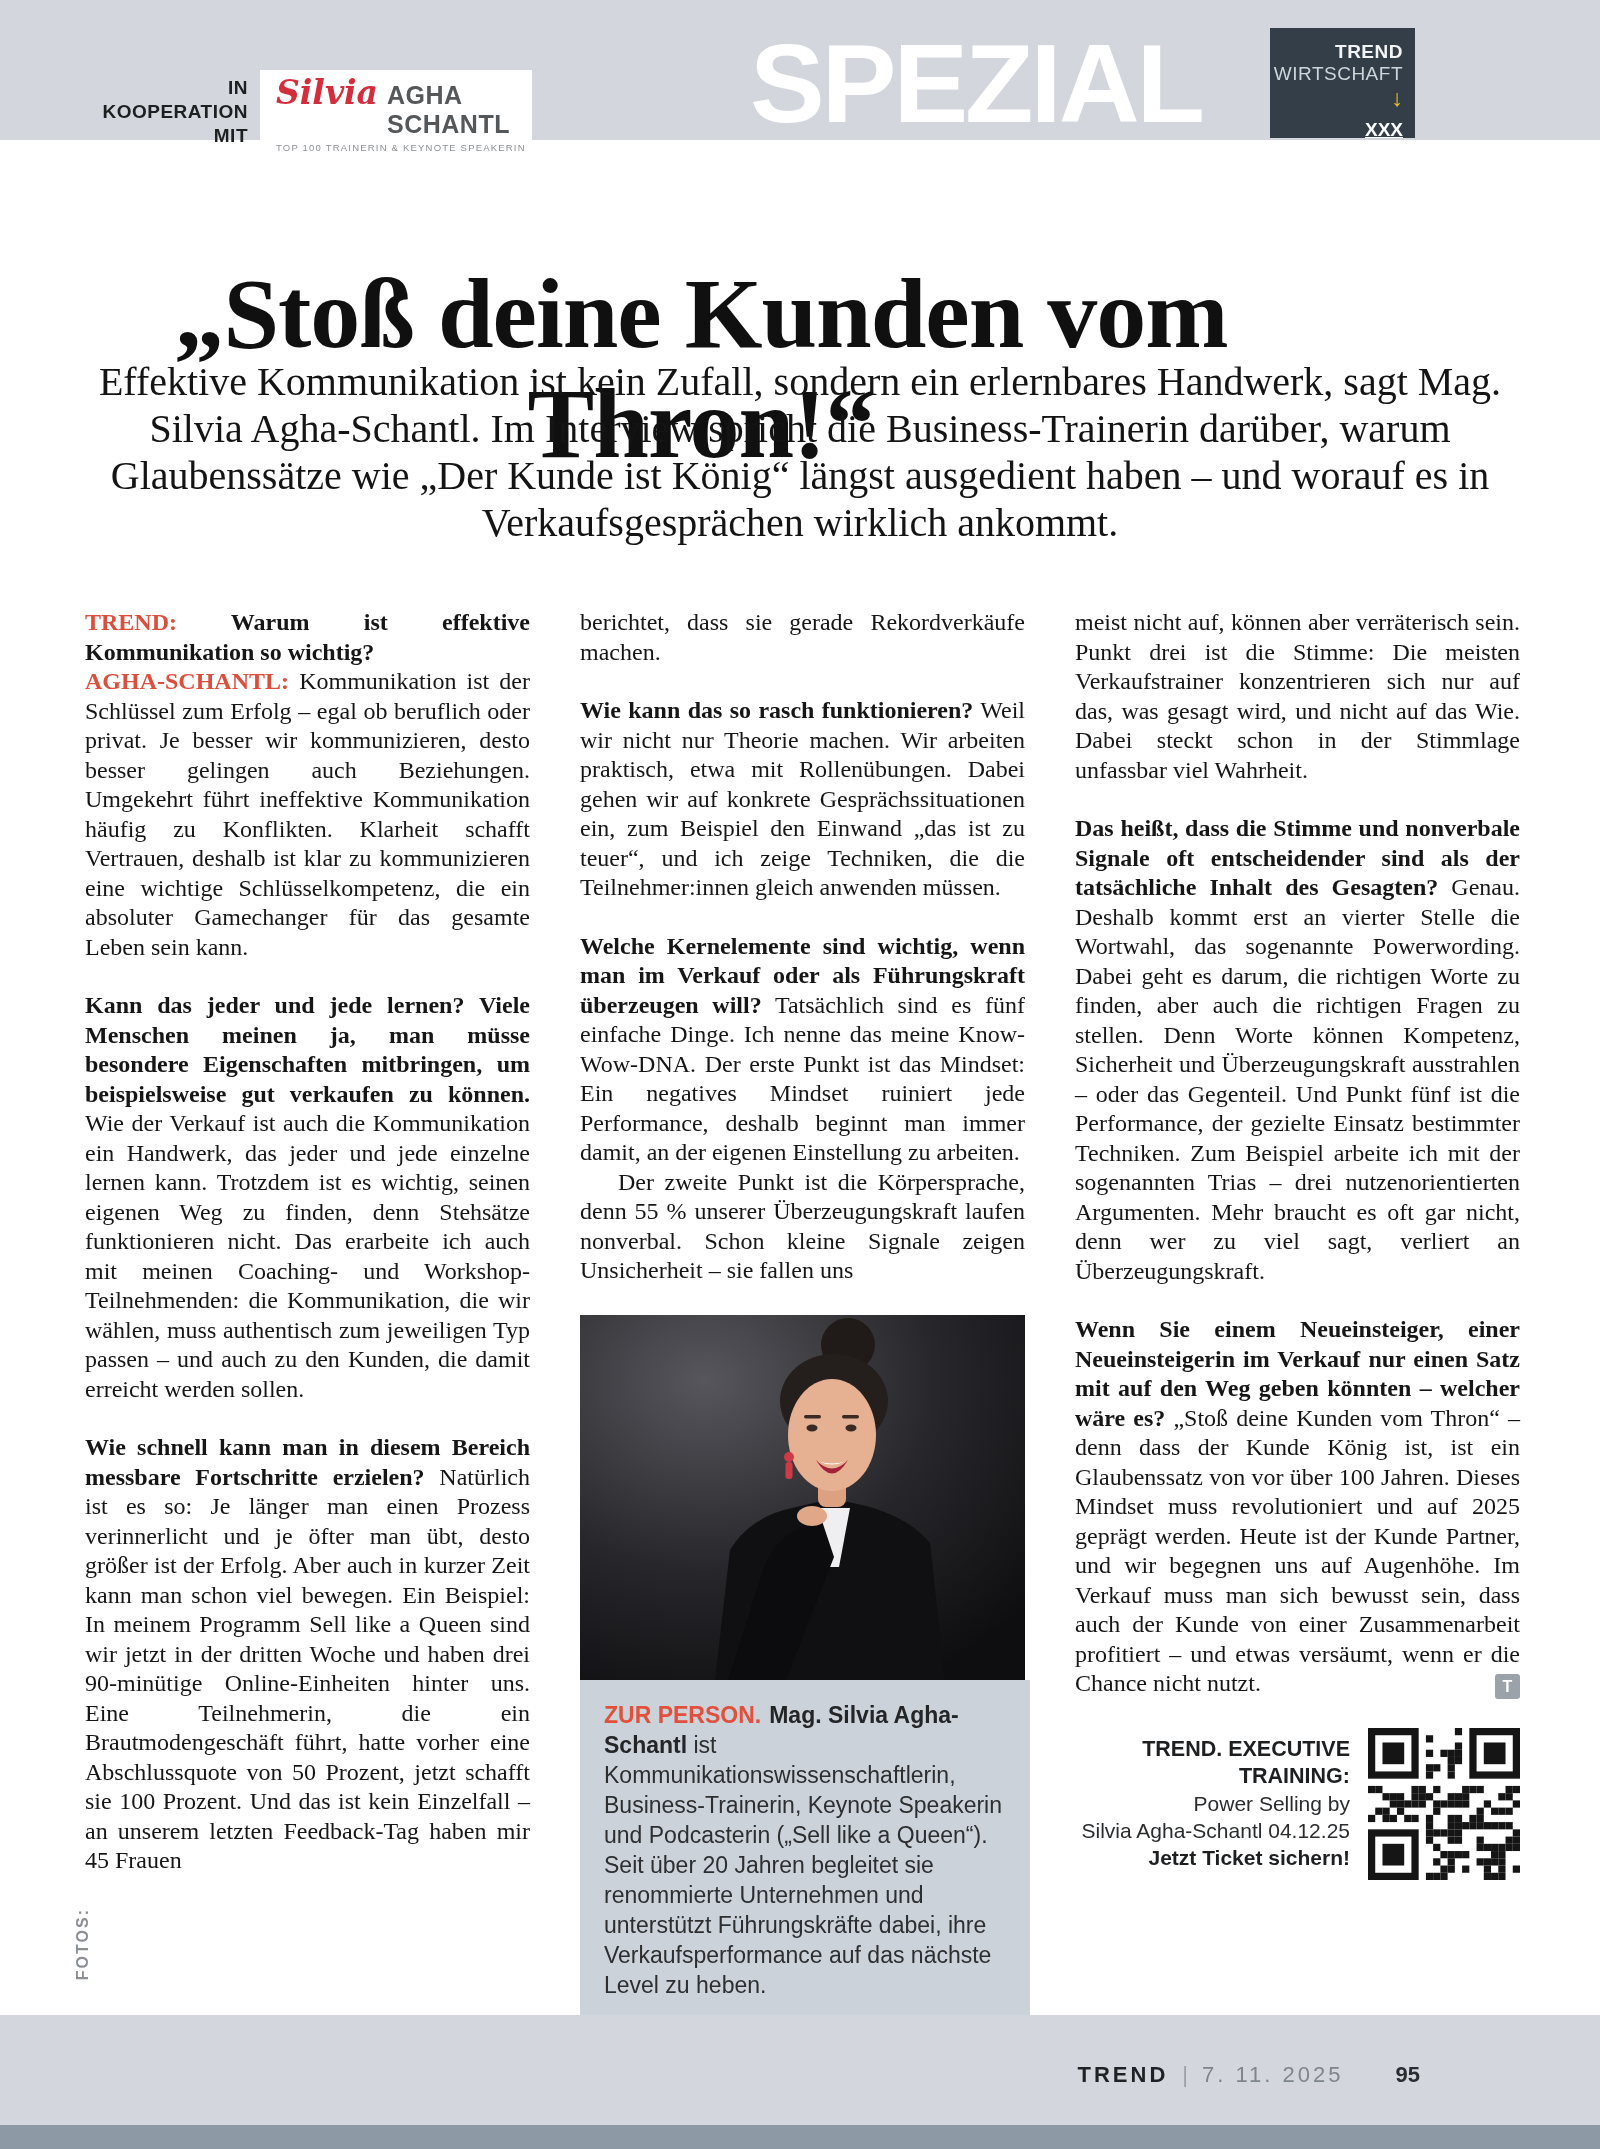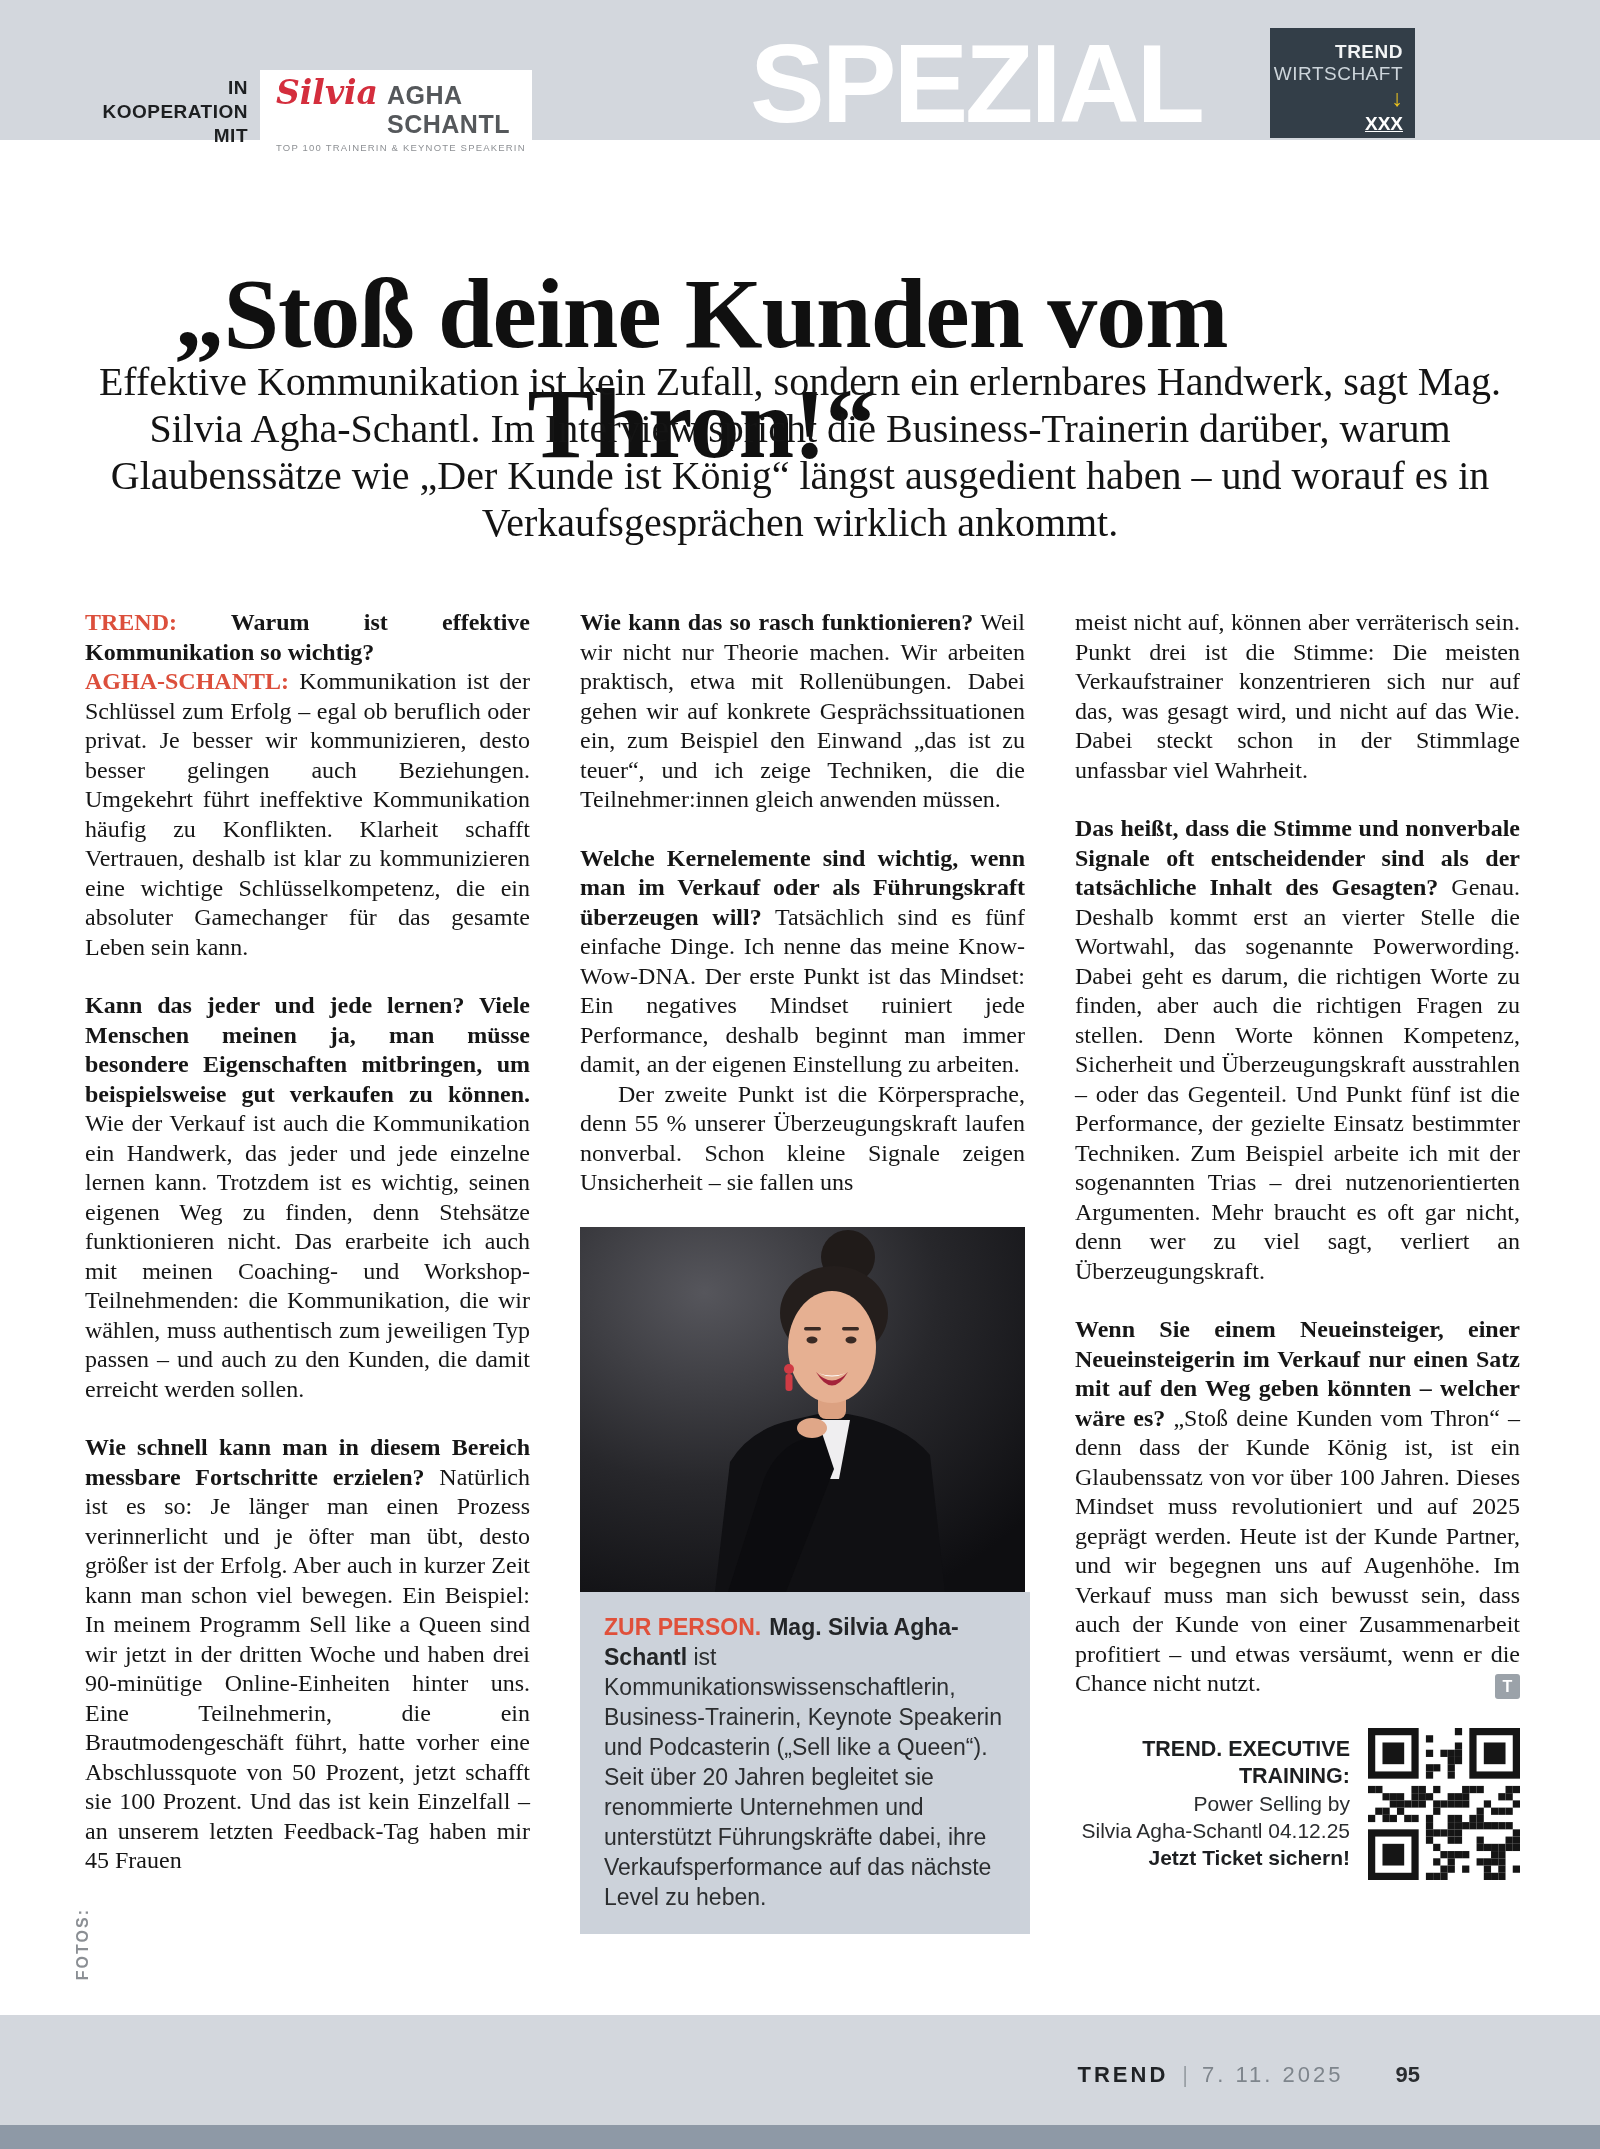--- a/index.html
+++ b/index.html
@@ -20,21 +20,21 @@
   .logo-tag{font-family:"Liberation Sans",sans-serif;color:#8d9094;font-size:9.5px;
             letter-spacing:1.2px;margin-top:3px;white-space:nowrap;}
   .spezial{position:absolute;left:750px;top:32px;font-family:"Liberation Sans",sans-serif;
            font-weight:700;font-size:112px;line-height:104px;color:#ffffff;letter-spacing:-3px;}
   .corner{position:absolute;left:1270px;top:28px;width:145px;height:110px;background:#333e48;
           box-sizing:border-box;padding:13px 12px 0 0;text-align:right;
           font-family:"Liberation Sans",sans-serif;}
   .corner .l1{font-size:19px;font-weight:700;letter-spacing:.5px;line-height:22px;color:#f2f4f5;}
   .corner .l2{font-size:19px;font-weight:400;letter-spacing:.5px;line-height:22px;color:#cdd5db;}
   .corner .arrow{color:#eec31e;font-size:23px;line-height:27px;font-weight:700;}
-  .corner .l3{font-size:19px;font-weight:700;color:#ffffff;line-height:24px;margin-top:0;text-decoration:underline;}
+  .corner .l3{font-size:19px;font-weight:700;color:#ffffff;line-height:24px;margin-top:6px;text-decoration:underline;}
   
   .headline{position:absolute;left:0;top:192px;width:1402px;text-align:center;
             font-size:100px;line-height:110px;font-weight:700;color:#101010;letter-spacing:-1px;}
   .subhead{position:absolute;left:80px;top:358px;width:1440px;text-align:center;
            font-size:40px;line-height:47px;color:#141414;}
   
   .columns{position:absolute;left:85px;top:600px;width:1435px;display:flex;gap:50px;}
   .col{width:445px;flex:0 0 445px;}
   .para{margin:8px 0 29px 0;font-size:24px;line-height:29.5px;text-align:justify;color:#161616;}
   .para .red{color:#dc4f3c;font-weight:700;}
@@ -108,20 +108,21 @@
     <div class="col">
         <div>
           <p class="para"><span class="red">TREND:</span><span class="bold"> Warum ist effektive Kommunikation so wichtig?</span><br><span class="red">AGHA-SCHANTL:</span><span> Kommunikation ist der Schlüssel zum Erfolg – egal ob beruflich oder privat. Je besser wir kommunizieren, desto besser gelingen auch Beziehungen. Umgekehrt führt ineffektive Kommunikation häufig zu Konflikten. Klarheit schafft Vertrauen, deshalb ist klar zu kommunizieren eine wichtige Schlüsselkompetenz, die ein absoluter Gamechanger für das gesamte Leben sein kann.</span></p>
           <p class="para"><span class="bold">Kann das jeder und jede lernen? Viele Menschen meinen ja, man müsse besondere Eigenschaften mitbringen, um beispielsweise gut verkaufen zu können.</span><span> Wie der Verkauf ist auch die Kommunikation ein Handwerk, das jeder und jede einzelne lernen kann. Trotzdem ist es wichtig, seinen eigenen Weg zu finden, denn Stehsätze funktionieren nicht. Das erarbeite ich auch mit meinen Coaching- und Workshop-Teilnehmenden: die Kommunikation, die wir wählen, muss authentisch zum jeweiligen Typ passen – und auch zu den Kunden, die damit erreicht werden sollen.</span></p>
           <p class="para"><span class="bold">Wie schnell kann man in diesem Bereich messbare Fortschritte erzielen?</span><span> Natürlich ist es so: Je länger man einen Prozess verinnerlicht und je öfter man übt, desto größer ist der Erfolg. Aber auch in kurzer Zeit kann man schon viel bewegen. Ein Beispiel: In meinem Programm Sell like a Queen sind wir jetzt in der dritten Woche und haben drei 90-minütige Online-Einheiten hinter uns. Eine Teilnehmerin, die ein Brautmodengeschäft führt, hatte vorher eine Abschlussquote von 50 Prozent, jetzt schafft sie 100 Prozent. Und das ist kein Einzelfall – an unserem letzten Feedback-Tag haben mir 45 Frauen</span></p>
         </div>
       </div>
 
     <div class="col">
       <div>
+          <p class="para"><span>berichtet, dass sie gerade Rekordverkäufe machen.</span></p>
           <p class="para"><span class="bold">Wie kann das so rasch funktionieren?</span><span> Weil wir nicht nur Theorie machen. Wir arbeiten praktisch, etwa mit Rollenübungen. Dabei gehen wir auf konkrete Gesprächssituationen ein, zum Beispiel den Einwand „das ist zu teuer“, und ich zeige Techniken, die die Teilnehmer:innen gleich anwenden müssen.</span></p>
           <p class="para"><span class="bold">Welche Kernelemente sind wichtig, wenn man im Verkauf oder als Führungskraft überzeugen will?</span><span> Tatsächlich sind es fünf einfache Dinge. Ich nenne das meine Know-Wow-DNA. Der erste Punkt ist das Mindset: Ein negatives Mindset ruiniert jede Performance, deshalb beginnt man immer damit, an der eigenen Einstellung zu arbeiten.</span></p>
           <p class="para indent"><span>Der zweite Punkt ist die Körpersprache, denn 55 % unserer Überzeugungskraft laufen nonverbal. Schon kleine Signale zeigen Unsicherheit – sie fallen uns</span></p>
         </div>
       <figure class="photo" style="margin:22px 0 0 0;">
         <svg width="445" height="365" viewBox="0 0 445 365" xmlns="http://www.w3.org/2000/svg">
           <defs>
             <radialGradient id="bgGrad" cx="28%" cy="18%" r="95%">
               <stop offset="0%" stop-color="#56565c"></stop>
               <stop offset="55%" stop-color="#27272b"></stop>

